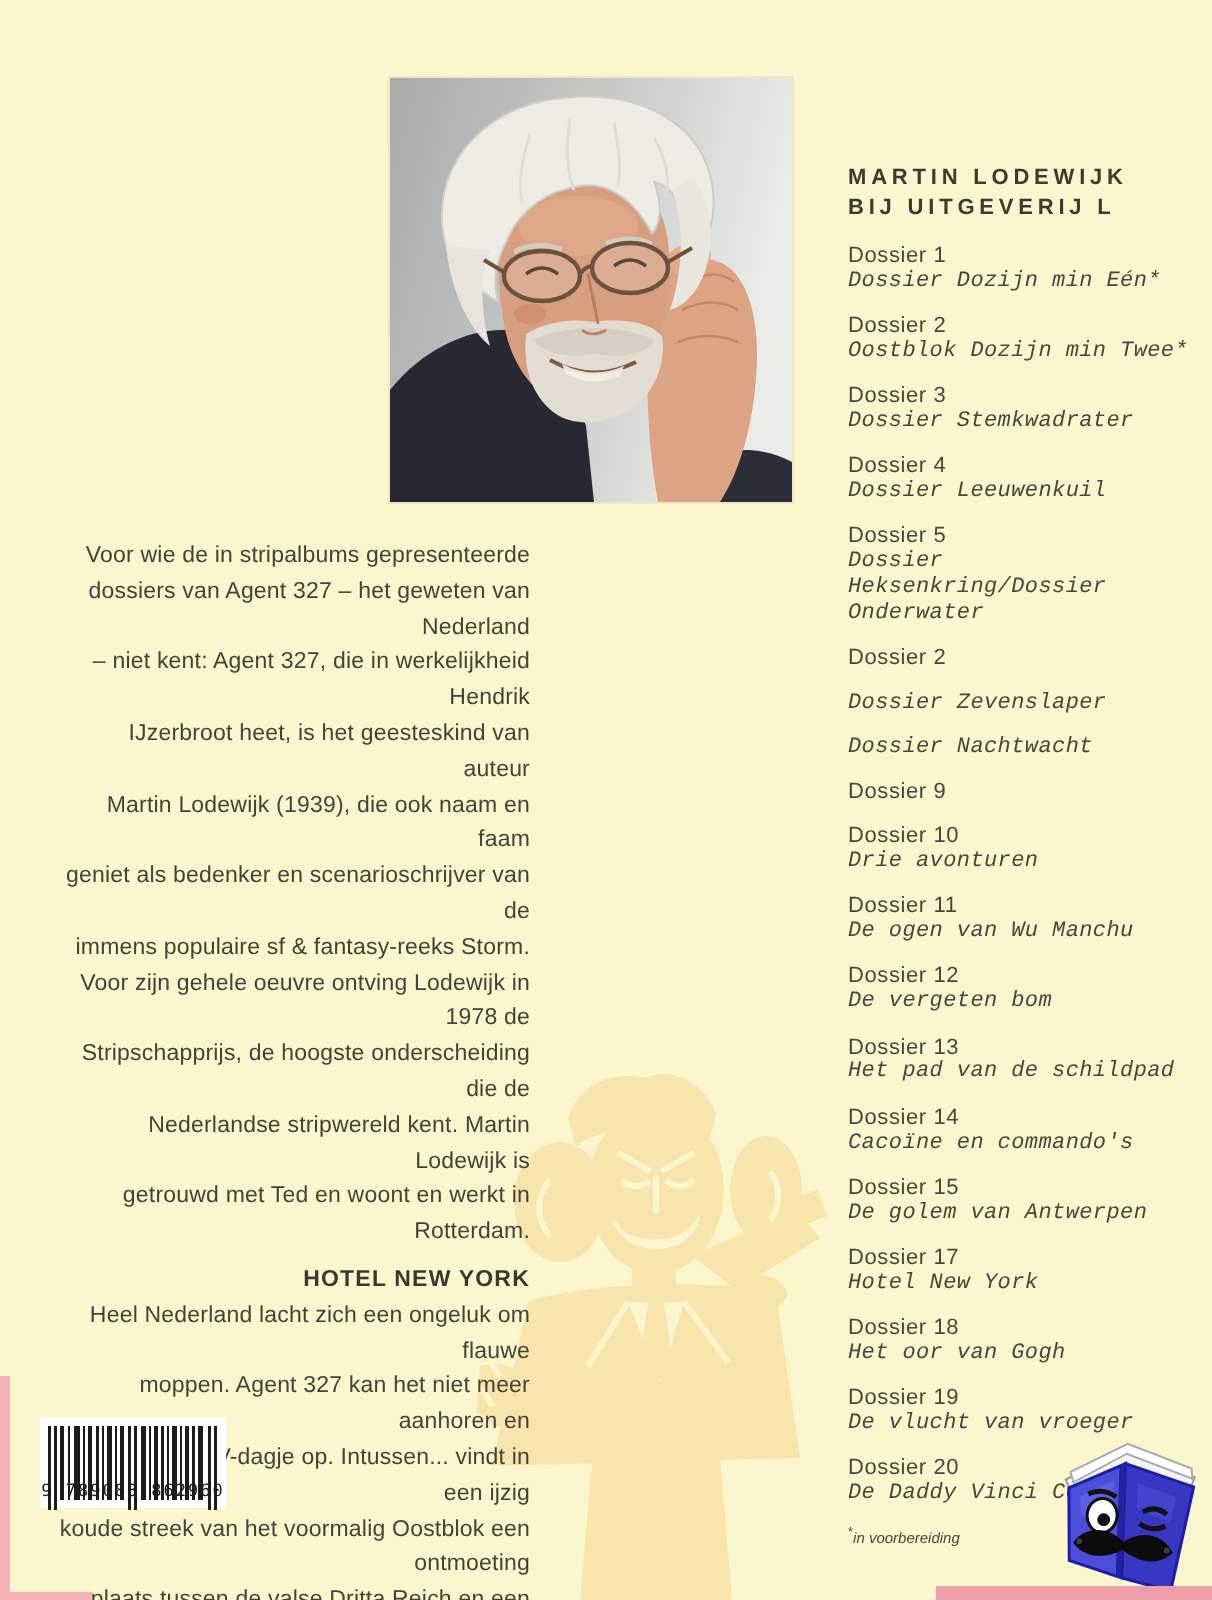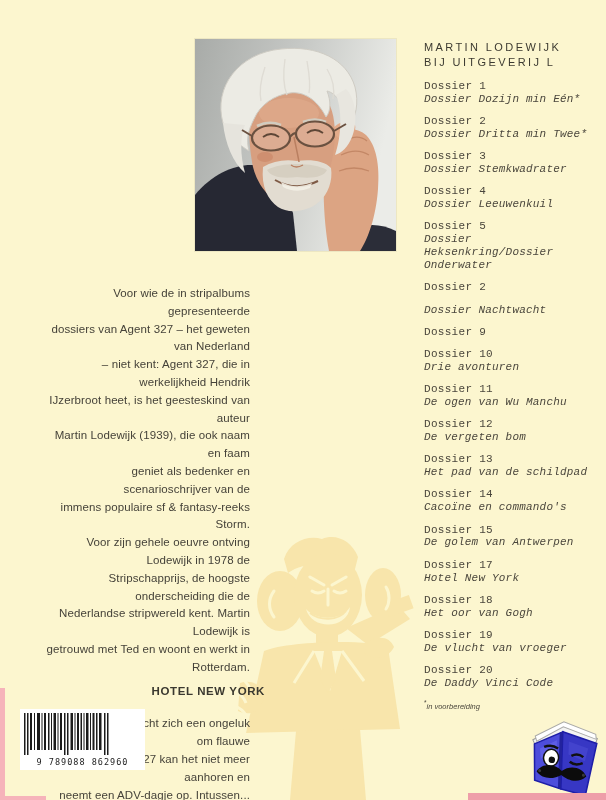--- a/index.html
+++ b/index.html
@@ -24,51 +24,51 @@
     box-shadow:0 0 0 1px rgba(0,0,0,0.06);
   }
   
   .left-col{
     position:absolute;left:28px;top:270px;width:237px;
     text-align:right;
     color:#454239;
     font-size:11.5px;line-height:17.8px;
     letter-spacing:0.1px;
   }
-  .left-col p{margin:15px;white-space:pre-line;}
+  .left-col p{margin:0;white-space:pre-line;}
   .left-col .para1{margin-bottom:6px;}
   .left-col h3{
     margin:0;font-size:11.5px;line-height:17.8px;
     font-weight:bold;letter-spacing:0.6px;color:#3a382f;
   }
   
   .barcode{
-    position:absolute;left:20px;top:709px;width:93px;height:61px;
+    position:absolute;left:20px;top:709px;width:93px;height:45px;
     background:#ffffff;
-    padding-left:32px;
   }
   .barcode svg{position:absolute;left:4px;top:4px;}
   .barcode .digits{
     position:absolute;left:0;bottom:3px;width:100%;
     text-align:center;
     font-family:"DejaVu Sans Mono", monospace;
     font-size:8.5px;letter-spacing:1px;color:#1c1c1c;
   }
   
   .right-col{
     position:absolute;left:424px;top:40px;width:176px;
     color:#474336;
   }
   .list-header{
-    font-size:11px;font-weight:normal;letter-spacing:2.4px;
+    font-size:11px;font-weight:bold;letter-spacing:2.4px;
     line-height:15px;color:#3c3a31;white-space:pre-line;
     margin-bottom:10px;
+    margin-top:42px;
   }
   .entry{margin-bottom:9.3px;}
-  .entry-label{font-size:11px;line-height:12.9px;color:#4a463c;letter-spacing:0.3px;font-family:Liberation Mono, monospace;}
+  .entry-label{font-size:11px;line-height:12.9px;color:#4a463c;letter-spacing:0.3px;}
   .entry-title{font-size:11px;line-height:12.9px;font-style:italic;color:#4a463c;letter-spacing:0.2px;font-family:Liberation Mono, monospace;}
   .footnote{
     margin-top:2px;font-size:7.5px;font-style:italic;color:#4a463c;
   }
   .footnote .fn-star{font-style:normal;vertical-align:super;font-size:6.5px;}
   
   .mascot{position:absolute;left:523px;top:709px;width:80px;height:91px;}
   
   .bleed-left{position:absolute;left:0;top:688px;width:5px;height:112px;background:#f6b3ba;}
   .bleed-bottom-left{position:absolute;left:0;top:796px;width:46px;height:4px;background:#f6b3ba;}
@@ -263,21 +263,21 @@
     <div class="list-header">MARTIN LODEWIJK
 BIJ UITGEVERIJ L</div>
     <div>
   <div class="entry">
     <div class="entry-label">Dossier 1</div>
     <div class="entry-title">Dossier Dozijn min Eén*</div>
   </div>
 
   <div class="entry">
     <div class="entry-label">Dossier 2</div>
-    <div class="entry-title">Dossier Dritta min Twee*</div>
+    <div class="entry-title">Oostblok Dozijn min Twee*</div>
   </div>
 
   <div class="entry">
     <div class="entry-label">Dossier 3</div>
     <div class="entry-title">Dossier Stemkwadrater</div>
   </div>
 
   <div class="entry">
     <div class="entry-label">Dossier 4</div>
     <div class="entry-title">Dossier Leeuwenkuil</div>
@@ -286,20 +286,21 @@
   <div class="entry">
     <div class="entry-label">Dossier 5</div>
     <div class="entry-title">Dossier Heksenkring/Dossier Onderwater</div>
   </div>
 
   <div class="entry">
     <div class="entry-label">Dossier 2</div>
   </div>
 
   <div class="entry">
+    <div class="entry-title">Dossier Zevenslaper</div>
   </div>
 
   <div class="entry">
     <div class="entry-title">Dossier Nachtwacht</div>
   </div>
 
   <div class="entry">
     <div class="entry-label">Dossier 9</div>
   </div>
 

